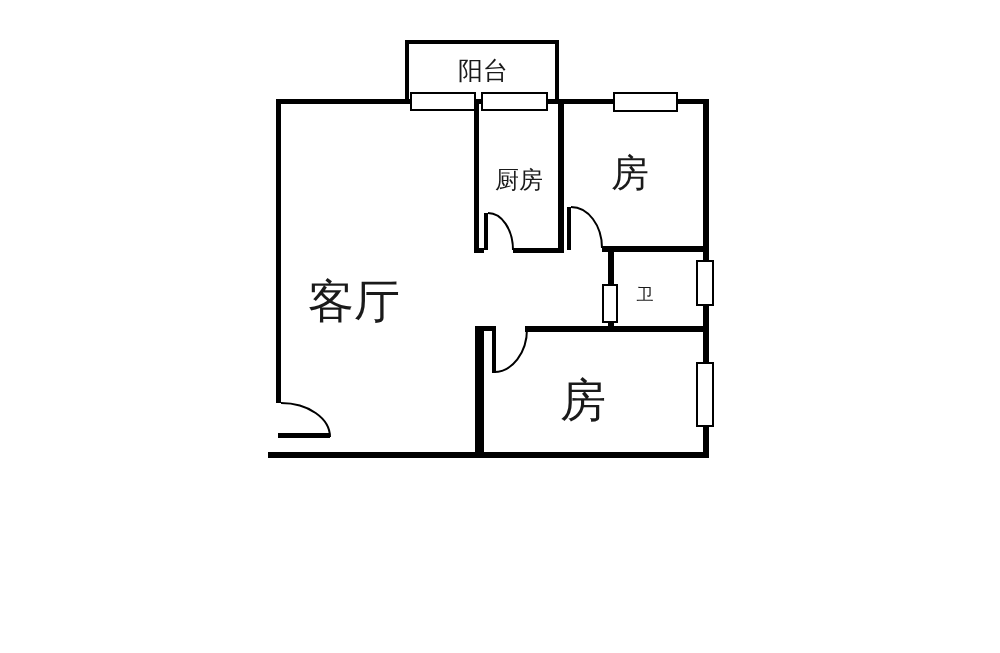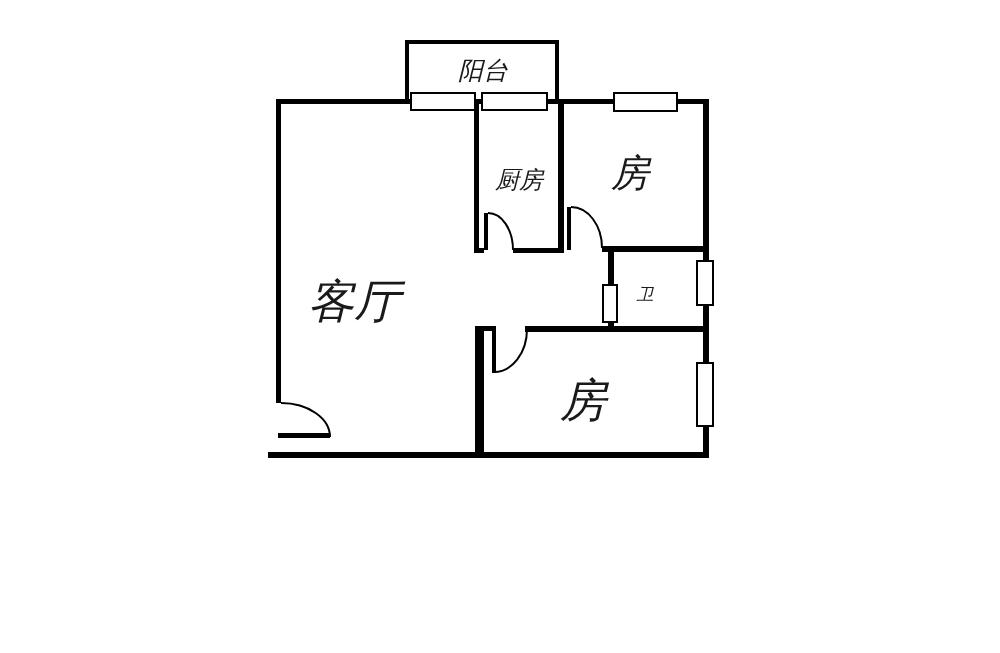--- a/index.html
+++ b/index.html
@@ -7,21 +7,20 @@
     padding: 0;
     background: #ffffff;
   }
   .canvas {
     position: relative;
     width: 1000px;
     height: 514px;
     background: #ffffff;
     font-family: "DejaVu Sans", sans-serif;
     overflow: hidden;
-    font-style: italic;
   }
   svg { display: block; }
   .wall { fill: #000000; }
   .door-leaf { fill: #000000; }
   .door-arc { fill: none; stroke: #000000; stroke-width: 2; }
   .window { fill: #ffffff; stroke: #000000; stroke-width: 2; }
   .room-label {
     fill: #1a1a1a;
     text-anchor: middle;
     font-family: "DejaVu Sans", sans-serif;

